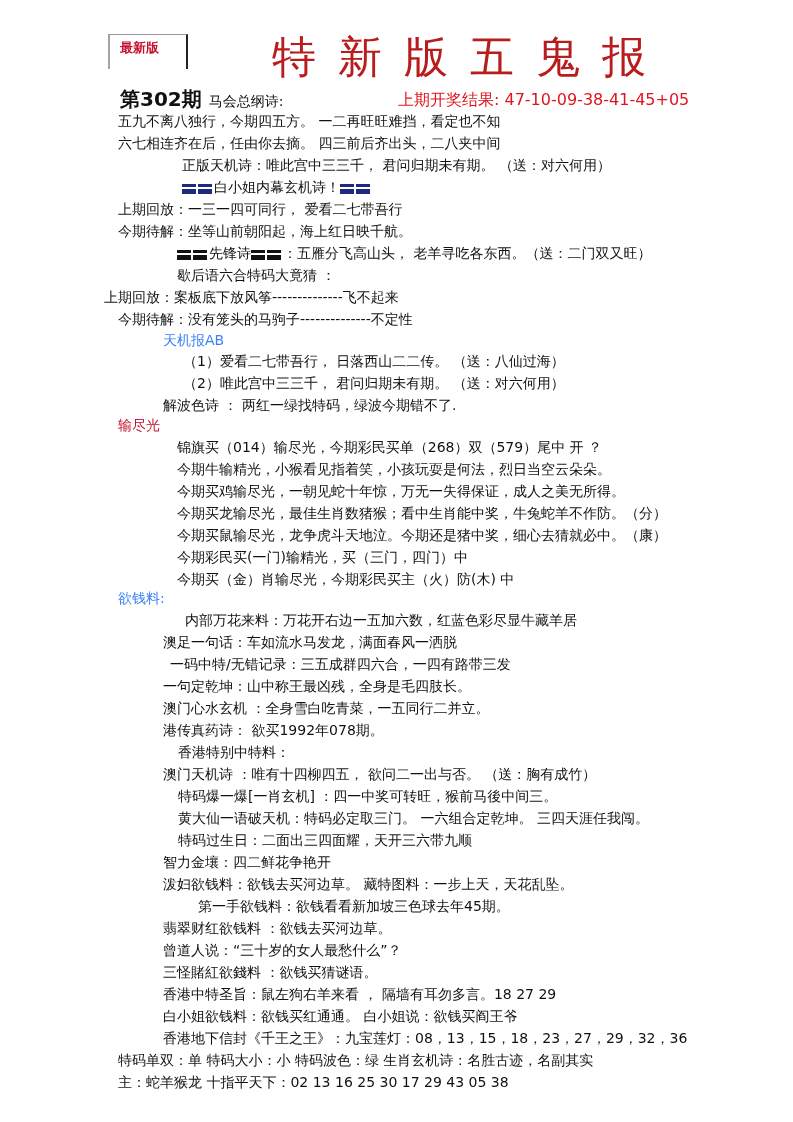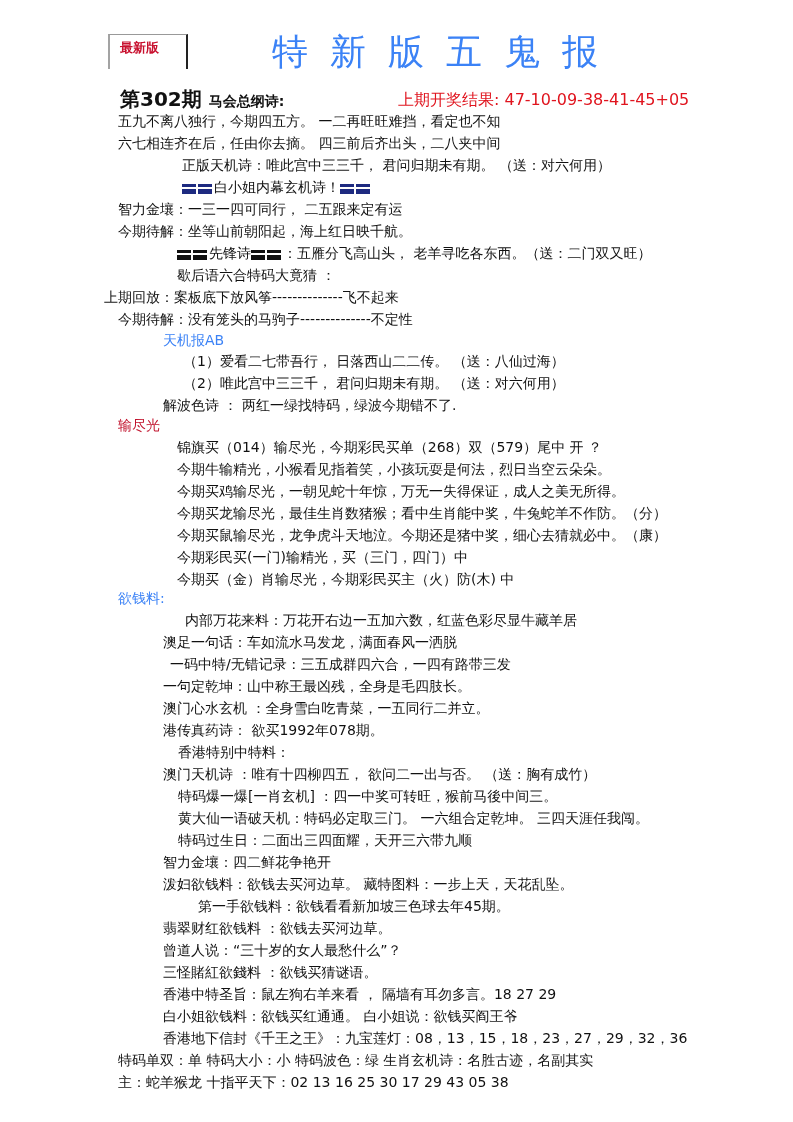--- a/index.html
+++ b/index.html
@@ -2,53 +2,53 @@
 <html><head>
 <meta charset="utf-8">
 <style>
   html, body { margin:0; padding:0; background:#ffffff; }
   body { width:793px; height:1122px; position:relative; overflow:hidden;
          font-family:"DejaVu Sans", "Liberation Sans", sans-serif; color:#111; }
   .abs { position:absolute; white-space:nowrap; }
   .badge { left:108px; top:34px; width:76px; height:34px; border-left:2px solid #a3a3a3; border-right:2px solid #222;
            border-top:1px solid #999; }
   .badge span { position:absolute; left:10px; top:4px; font-size:13px; font-weight:bold; color:#c8102e; }
-  .title { left:272px; top:28px; font-size:36px; color:#3b82f6; letter-spacing:22px; font-family:"DejaVu Serif", serif; }
+  .title { left:272px; top:28px; font-size:44px; color:#b91c1c; letter-spacing:22px; font-family:"DejaVu Serif", serif; }
   .issue { left:120px; top:86px; font-size:20px; font-weight:bold; color:#111; }
   .poem-label { font-size:14px; }
   .result { left:398px; top:90px; font-size:16px; color:#e0141e; }
   .line { font-size:14px; line-height:20px; color:#111; }
   .red { color:#c0102a; }
   .maroon { color:#3b82f6; }
   .bars { display:inline-block; vertical-align:middle; }
   .bar { display:inline-block; width:14px; height:10px; margin-right:2px; vertical-align:middle;
          background:linear-gradient(#1e2a80 0 3px, #fff 3px 5px, #1e2a80 5px 10px); }
   .bar.black { background:linear-gradient(#111 0 3px, #fff 3px 5px, #111 5px 10px); }
 </style>
 </head>
 <body>
 
 <div class="abs badge">
   <span>最新版</span>
 </div>
 <div class="abs title">特新版五鬼报</div>
 <div class="abs issue">
   <span>第302期</span>
-  <span class="poem-label" style="font-weight:bold">马会总纲诗:</span>
+  <span class="poem-label" style="font-weight:normal">马会总纲诗:</span>
 </div>
 <div class="abs result">
   <span>上期开奖结果:</span>
   <span>47-10-09-38-41-45+05</span>
 </div>
 
 <div id="lines-container">
     <div class="abs line" style="left: 118px; top: 111px;">五九不离八独行，今期四五方。 一二再旺旺难挡，看定也不知</div>
     <div class="abs line" style="left: 118px; top: 133px;">六七相连齐在后，任由你去摘。 四三前后齐出头，二八夹中间</div>
     <div class="abs line" style="left: 182px; top: 155px;">正版天机诗：唯此宫中三三千， 君问归期未有期。   （送：对六何用）</div>
-    <div class="abs line" style="left: 118px; top: 199px;">智力金壤：一三一四可同行， 二五跟来定有运</div>
+    <div class="abs line" style="left: 118px; top: 199px;">上期回放：一三一四可同行， 爱看二七带吾行</div>
     <div class="abs line" style="left: 118px; top: 221px;">今期待解：坐等山前朝阳起，海上红日映千航。</div>
     <div class="abs line" style="left: 177px; top: 265px;">歇后语六合特码大竟猜 ：</div>
     <div class="abs line" style="left: 104px; top: 287px;">上期回放：案板底下放风筝--------------飞不起来</div>
     <div class="abs line" style="left: 118px; top: 309px;">今期待解：没有笼头的马驹子--------------不定性</div>
     <div class="abs line" style="left: 183px; top: 351px;">（1）爱看二七带吾行， 日落西山二二传。   （送：八仙过海）</div>
     <div class="abs line" style="left: 183px; top: 373px;">（2）唯此宫中三三千， 君问归期未有期。   （送：对六何用）</div>
     <div class="abs line" style="left: 163px; top: 395px;">解波色诗 ： 两红一绿找特码，绿波今期错不了.</div>
     <div class="abs line" style="left: 177px; top: 437px;">锦旗买（014）输尽光，今期彩民买单（268）双（579）尾中 开 ？</div>
     <div class="abs line" style="left: 177px; top: 459px;">今期牛输精光，小猴看见指着笑，小孩玩耍是何法，烈日当空云朵朵。</div>
     <div class="abs line" style="left: 177px; top: 481px;">今期买鸡输尽光，一朝见蛇十年惊，万无一失得保证，成人之美无所得。</div>

